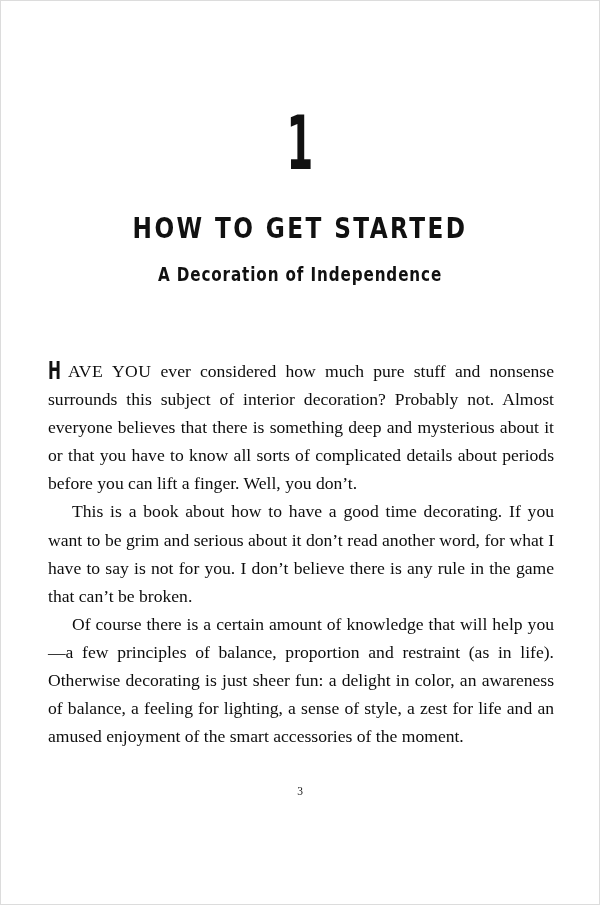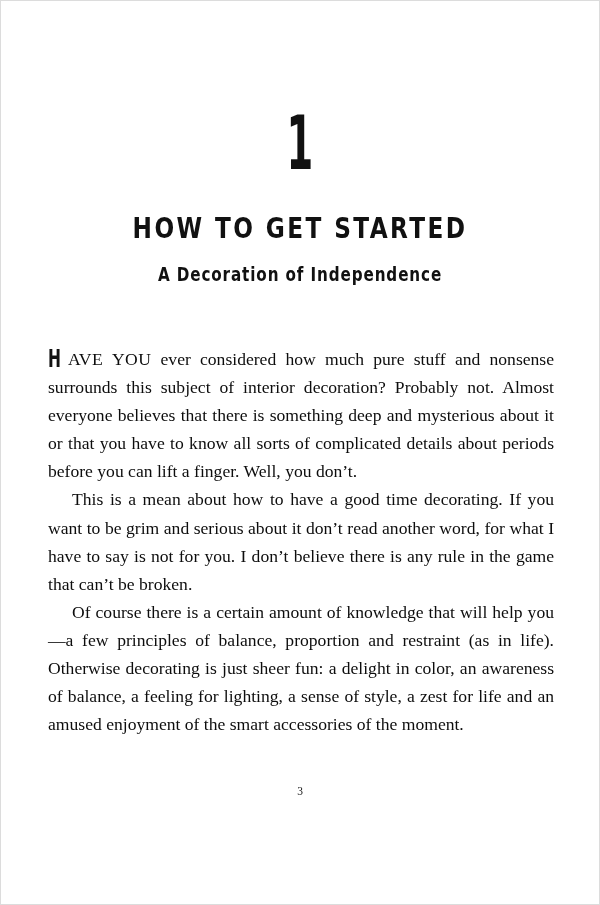--- a/index.html
+++ b/index.html
@@ -63,21 +63,21 @@
     display: block;
     transform: scaleX(0.80);
     transform-origin: center center;
     white-space: nowrap;
   }
 
   
   .body-text {
     position: absolute;
     left: 47px;
-    top: 344px;
+    top: 356px;
     width: 506px;
     font-family: "Liberation Serif", "DejaVu Serif", serif;
     font-size: 17.6px;
     line-height: 28.1px;
     text-align: justify;
     text-justify: inter-word;
     color: #0d0d0d;
     hyphens: none;
   }
 
@@ -130,21 +130,21 @@
   <div class="chapter-head">
     <span class="chapter-number">1</span>
     <span class="chapter-title">HOW TO GET STARTED</span>
     <span class="chapter-subtitle">A Decoration of Independence</span>
   </div>
 
   <div class="body-text">
 
     <p class="first"><span class="dropcap">H</span><span class="smallcaps">AVE YOU</span><span> ever considered how much pure stuff and nonsense surrounds this subject of interior decoration? Probably not. Almost everyone believes that there is something deep and mysterious about it or that you have to know all sorts of complicated details about periods before you can lift a finger. Well, you don’t.</span></p>
 
-    <p><span>This is a mean about how to have a good time decorating. If you want to be grim and serious about it don’t read another word, for what I have to say is not for you. I don’t believe there is any rule in the game that can’t be broken.</span></p>
+    <p><span>This is a book about how to have a good time decorating. If you want to be grim and serious about it don’t read another word, for what I have to say is not for you. I don’t believe there is any rule in the game that can’t be broken.</span></p>
 
     <p><span>Of course there is a certain amount of knowledge that will help you—a few principles of balance, proportion and restraint (as in life). Otherwise decorating is just sheer fun: a delight in color, an awareness of balance, a feeling for lighting, a sense of style, a zest for life and an amused enjoyment of the smart accessories of the moment.</span></p>
 
 
   </div>
 
   <div class="folio">3</div>
 
 </div>
 

